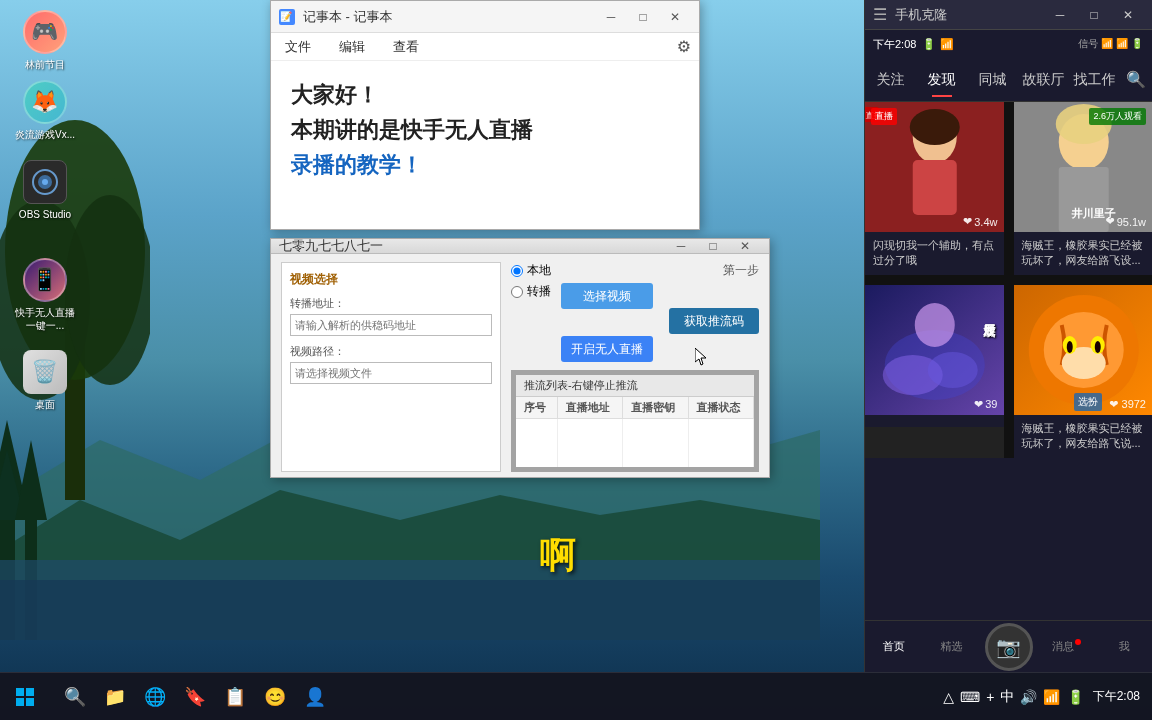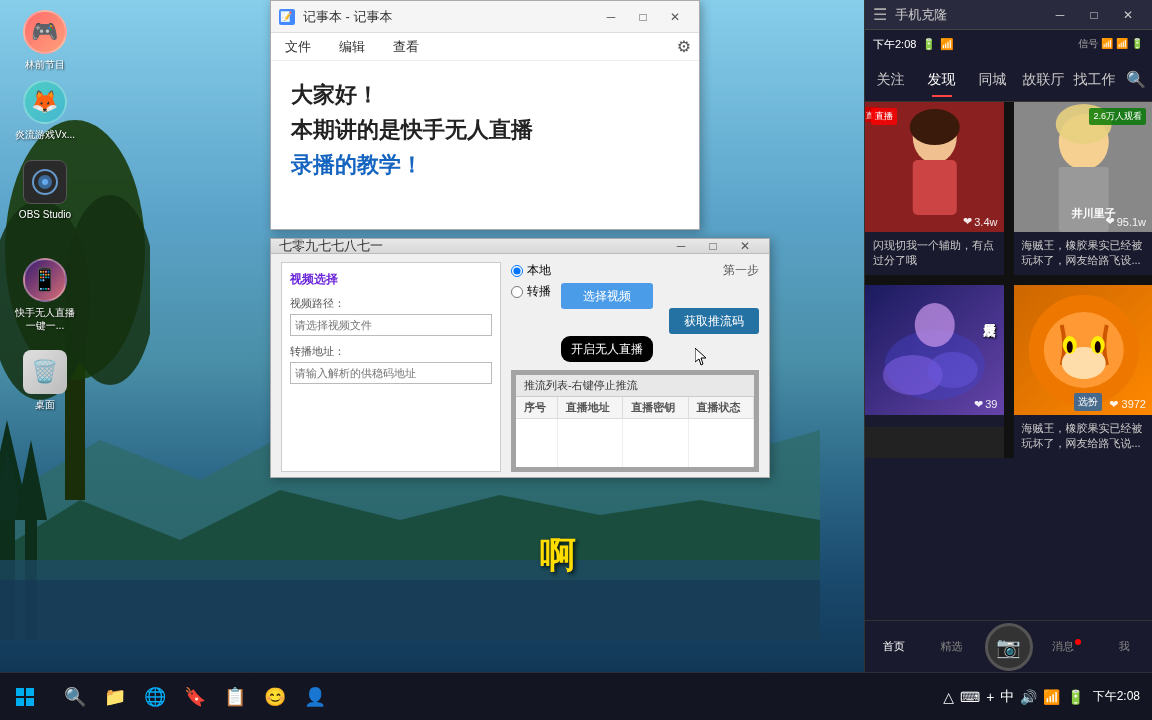--- a/index.html
+++ b/index.html
@@ -220,21 +220,21 @@
     
     .tool-left {
       width: 220px;
       border: 1px solid #ccc;
       background: white;
       padding: 8px;
     }
 
     .tool-section-title {
       font-size: 12px;
-      color: #6d28d9;
+      color: #a16207;
       margin-bottom: 8px;
       font-weight: bold;
     }
 
     .tool-field {
       margin-bottom: 8px;
     }
 
     .tool-label {
       font-size: 11px;
@@ -299,21 +299,21 @@
       font-size: 12px;
       color: white;
       padding: 0 10px;
       min-width: 80px;
       margin-top: 21px;
     }
 
     .btn-blue { background: #4a9ce8; }
     .btn-blue-dark { background: #2980b9; }
 
-    .btn-green { background: #000000; border-radius: 9px; }
+    .btn-green { background: #3b82f6; }
 
     .tool-stream-section {
       border: 5px solid #a3a3a3;
       background: white;
     }
 
     .stream-header {
       background: #e8e8e8;
       padding: 3px 8px;
       font-size: 11px;
@@ -693,26 +693,26 @@
         <div class="win-btn">─</div>
         <div class="win-btn">□</div>
         <div class="win-btn close">✕</div>
       </div>
     </div>
     <div class="tool-body">
 
       <div class="tool-left">
         <div class="tool-section-title">视频选择</div>
         <div class="tool-field">
+          <div class="tool-label">转播地址：</div>
+          <input type="text" class="tool-input" placeholder="请输入解析的供稳码地址" style="">
+        </div>
+        <div class="tool-field">
           <div class="tool-label">视频路径：</div>
           <input type="text" class="tool-input" placeholder="请选择视频文件" style="">
-        </div>
-        <div class="tool-field">
-          <div class="tool-label">转播地址：</div>
-          <input type="text" class="tool-input" placeholder="请输入解析的供稳码地址" style="">
         </div>
       </div>
 
       <div class="tool-right">
         <div class="tool-right-top">
 
           <div style="display:flex;gap:10px;align-items:flex-start">
             <div class="radio-group">
               <label class="radio-item">
                 <input type="radio" name="mode" class="radio-input" checked="" style="">

